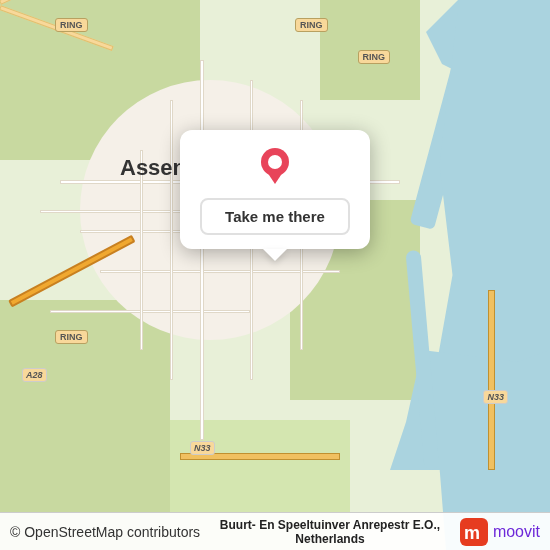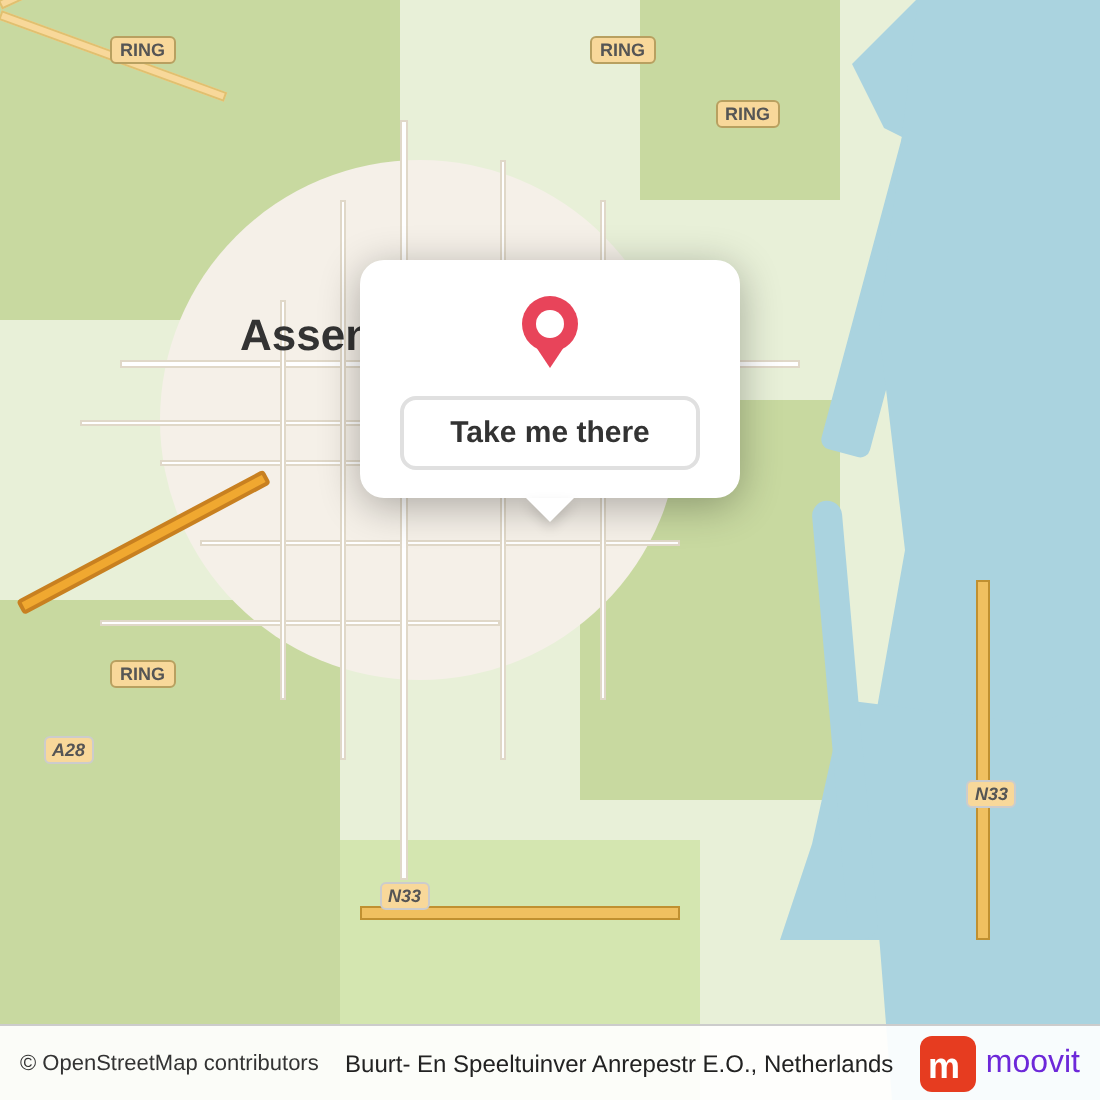--- a/index.html
+++ b/index.html
@@ -149,21 +149,21 @@
       bottom: 0; left: 0; right: 0;
       height: 38px;
       background: rgba(255,255,255,0.92);
       border-top: 1px solid #ccc;
       display: flex;
       align-items: center;
       justify-content: space-between;
       padding: 0 10px;
     }
     .attribution-left {
-      font-size: 11px;
+      font-size: 14px;
       color: #333;
     }
     .moovit-logo {
       display: flex;
       align-items: center;
       gap: 5px;
     }
     .moovit-icon {
       width: 28px;
       height: 28px;
@@ -294,21 +294,21 @@
         </svg>
       </div>
       <button class="popup-button">Take me there</button>
     </div>
   </div>
 
   <div class="attribution">
     <div class="attribution-left">
       <span>© OpenStreetMap contributors</span>
     </div>
-    <div class="attribution-left" style="font-size:12px;font-weight:400;color:#222;flex:1;text-align:center;">Buurt- En Speeltuinver Anrepestr E.O., Netherlands</div>
+    <div class="attribution-left" style="font-size:12px;font-weight:700;color:#222;flex:1;text-align:center;">Buurt- En Speeltuinver Anrepestr E.O., Netherlands</div>
     <div class="moovit-logo">
 
       <svg class="moovit-icon" viewBox="0 0 28 28">
         <rect width="28" height="28" rx="6" fill="#e63c20"></rect>
         <text x="4" y="21" font-size="18" font-weight="bold" fill="white" font-family="Arial">m</text>
       </svg>
       <span class="moovit-text">moovit</span>
     </div>
   </div>
 

